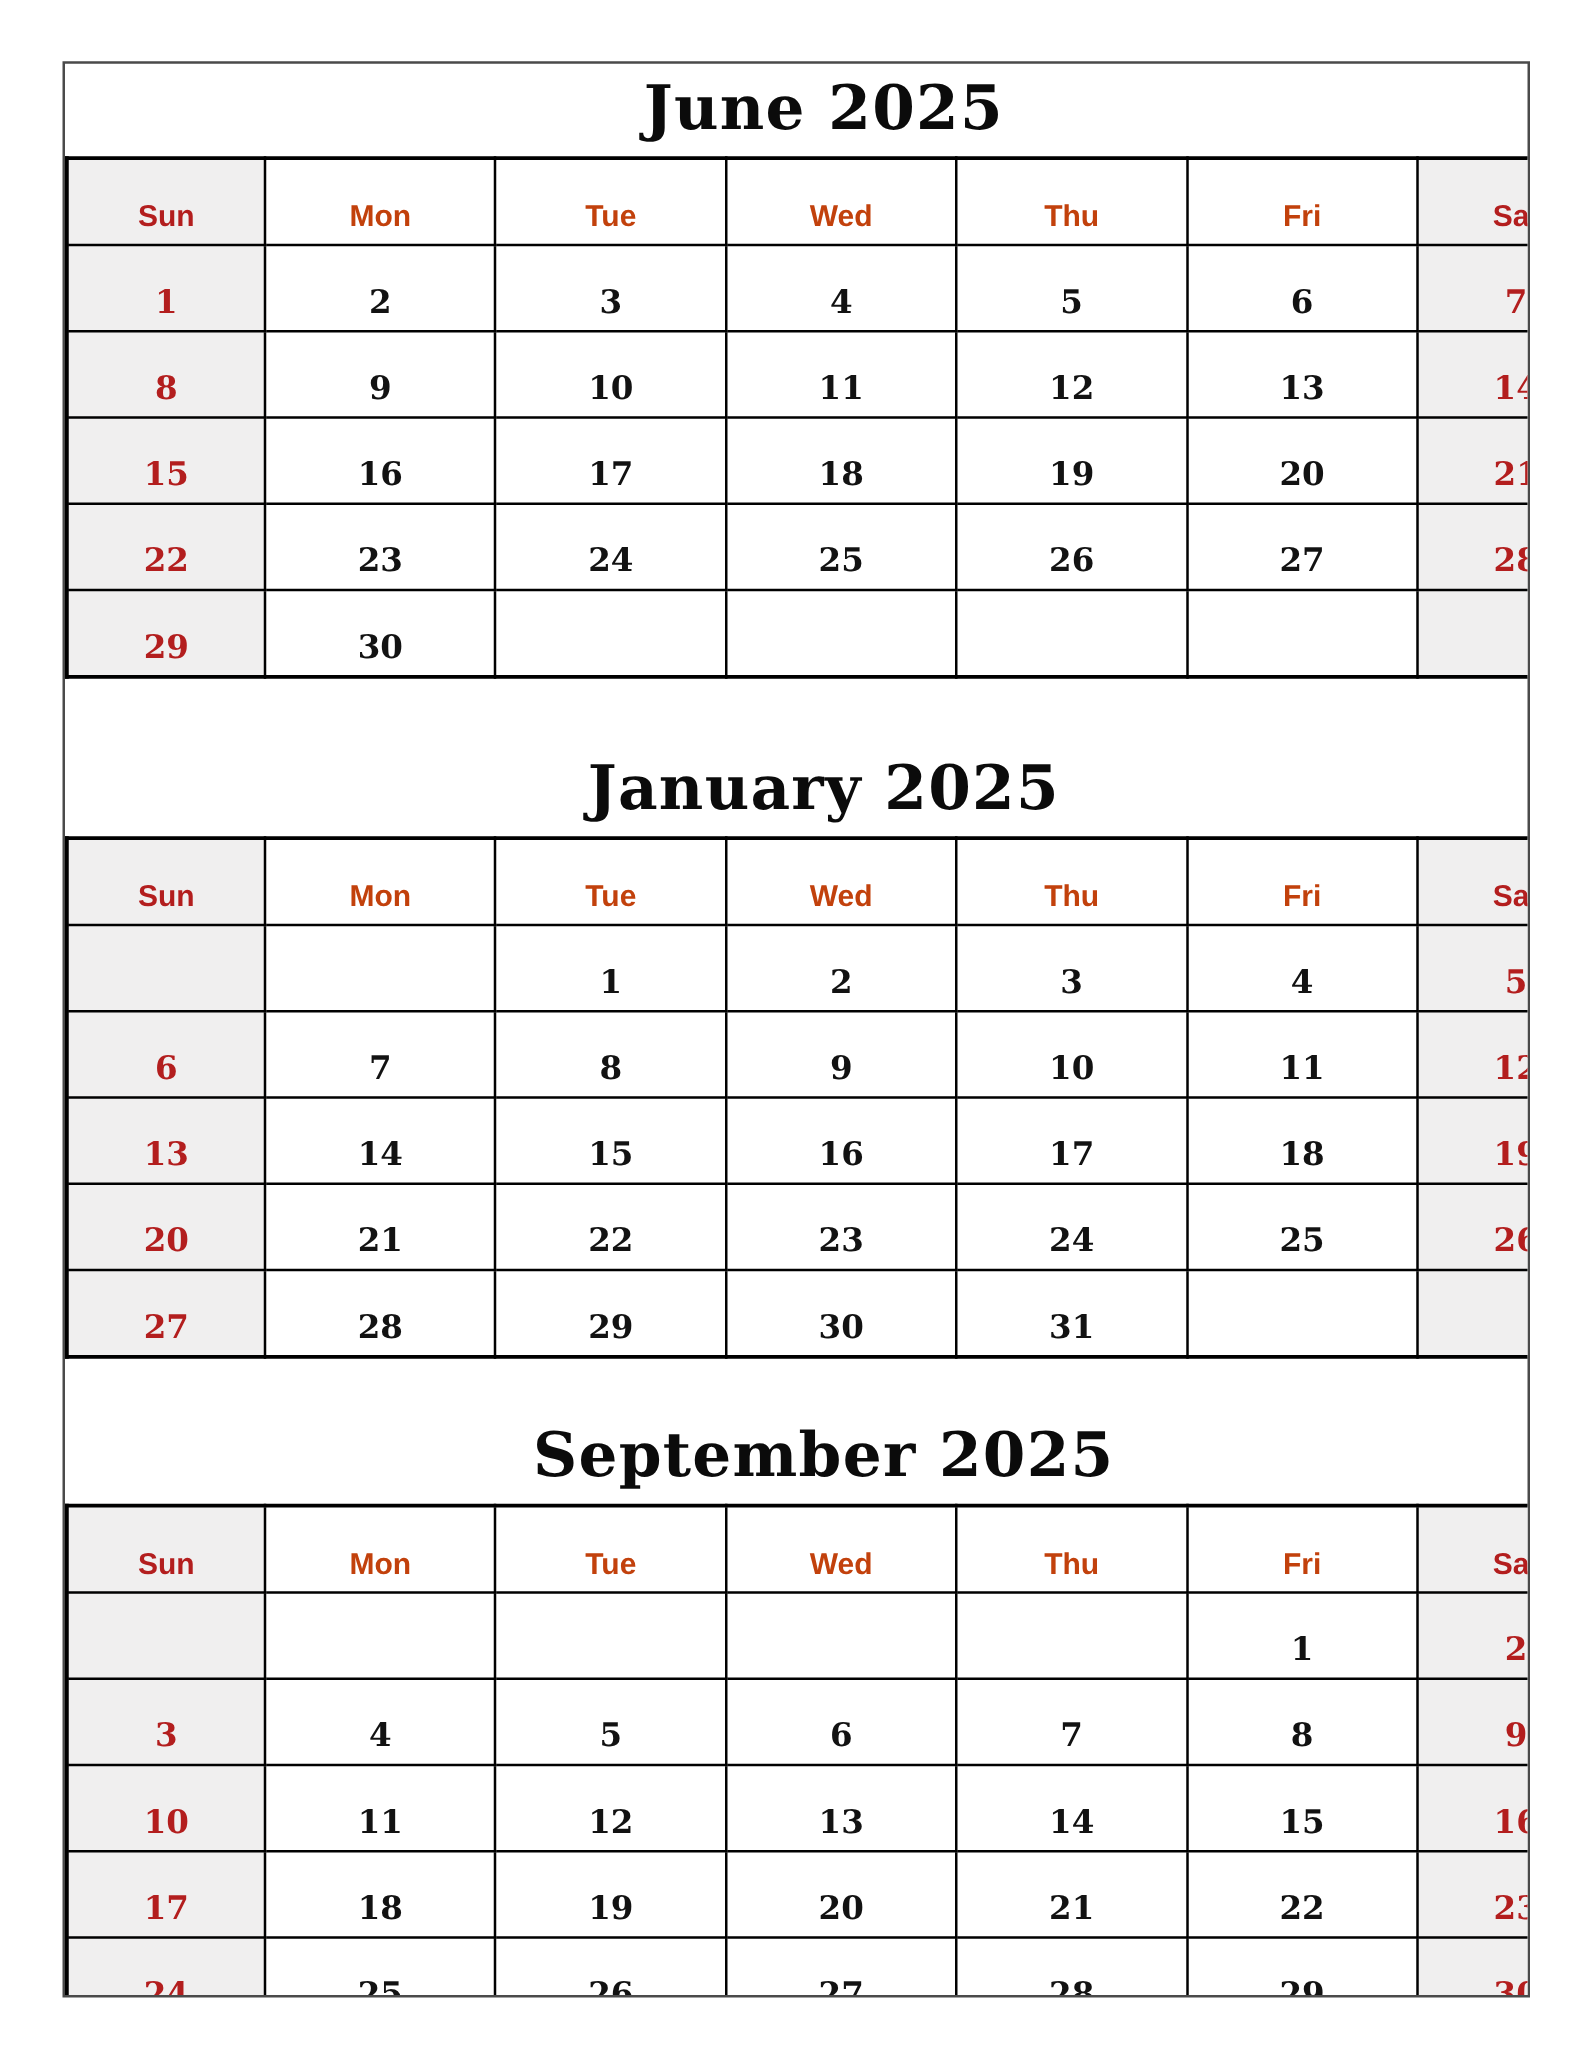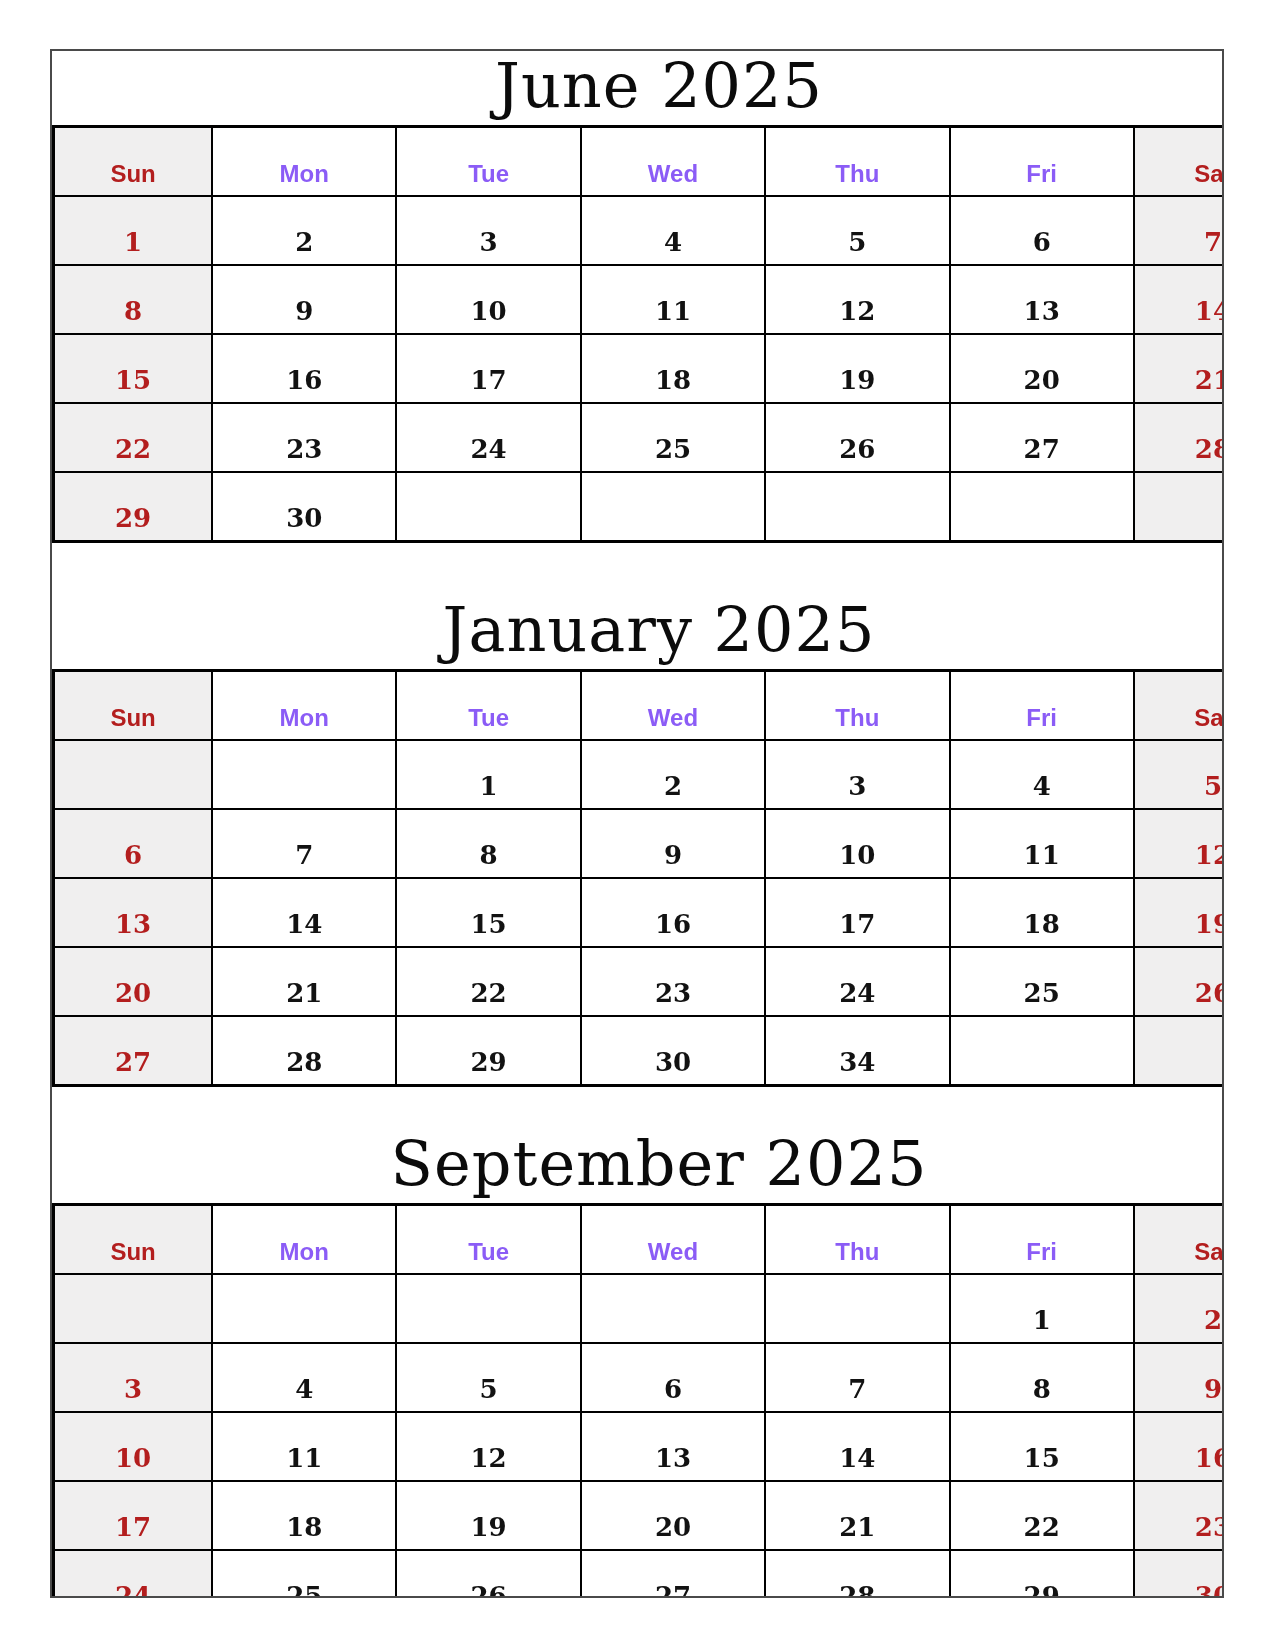--- a/index.html
+++ b/index.html
@@ -19,22 +19,22 @@
     top: 49px;
     width: 1174px;
     height: 1549px;
     border: 2px solid #4a4a4a;
     box-sizing: border-box;
     overflow: hidden;
   }
   .month-title {
     text-align: center;
     font-family: "DejaVu Serif", serif;
-    font-weight: normal;
-    font-size: 62px;
+    font-weight: bold;
+    font-size: 49px;
     line-height: 62px;
     letter-spacing: 1px;
     color: #0b0b0b;
     margin: 0;
     padding-left: 44px;
   }
   .month-june   .month-title { margin-top: 4px;  margin-bottom: 8px; }
   .month-july   .month-title { margin-top: 56px; margin-bottom: 8px; }
   .month-august .month-title { margin-top: 46px; margin-bottom: 8px; }
 
@@ -54,21 +54,21 @@
     vertical-align: bottom;
     text-align: center;
     padding: 0 0 7px 0;
     box-sizing: content-box;
     background: #ffffff;
   }
   table.cal th {
     font-family: "Liberation Sans", sans-serif;
     font-weight: bold;
     font-size: 24px;
-    color: #8b5cf6;
+    color: #c2410c;
   }
   table.cal td {
     font-family: "DejaVu Serif", serif;
     font-weight: bold;
     font-size: 26px;
     color: #121212;
   }
   table.cal th.wknd, table.cal td.wknd {
     background: #f0efef;
     color: #b31e1e;
@@ -210,21 +210,21 @@
           <td>23</td>
           <td>24</td>
           <td>25</td>
           <td class="wknd">26</td>
         </tr>
         <tr>
           <td class="wknd">27</td>
           <td>28</td>
           <td>29</td>
           <td>30</td>
-          <td>34</td>
+          <td>31</td>
           <td></td>
           <td class="wknd"></td>
         </tr>
       </tbody>
     </table>
   </section>
 
   <section class="month month-august">
     <h1 class="month-title">September 2025</h1>
     <table class="cal">

